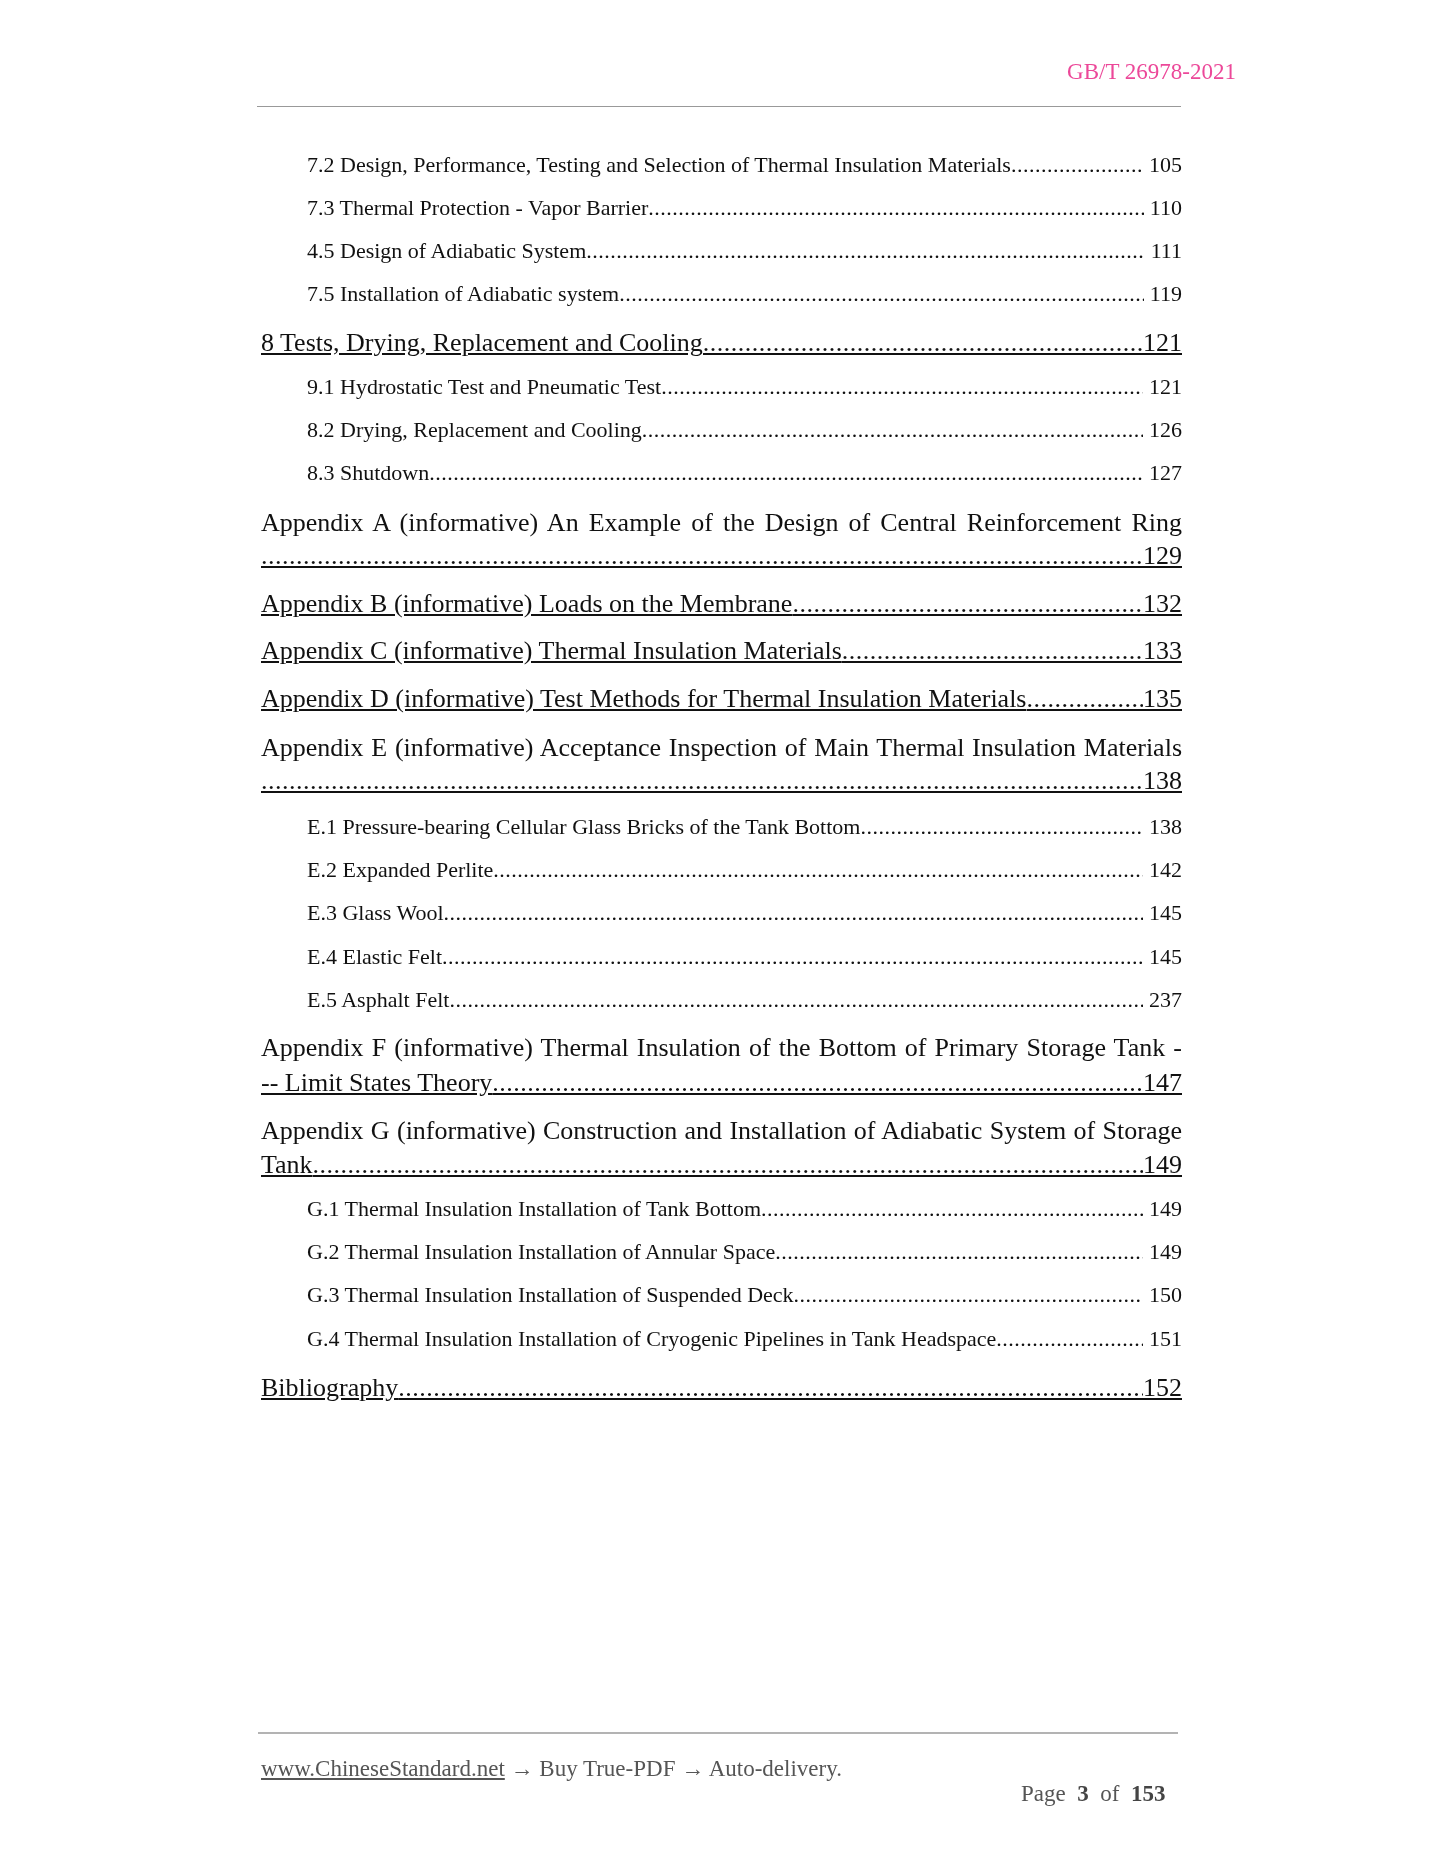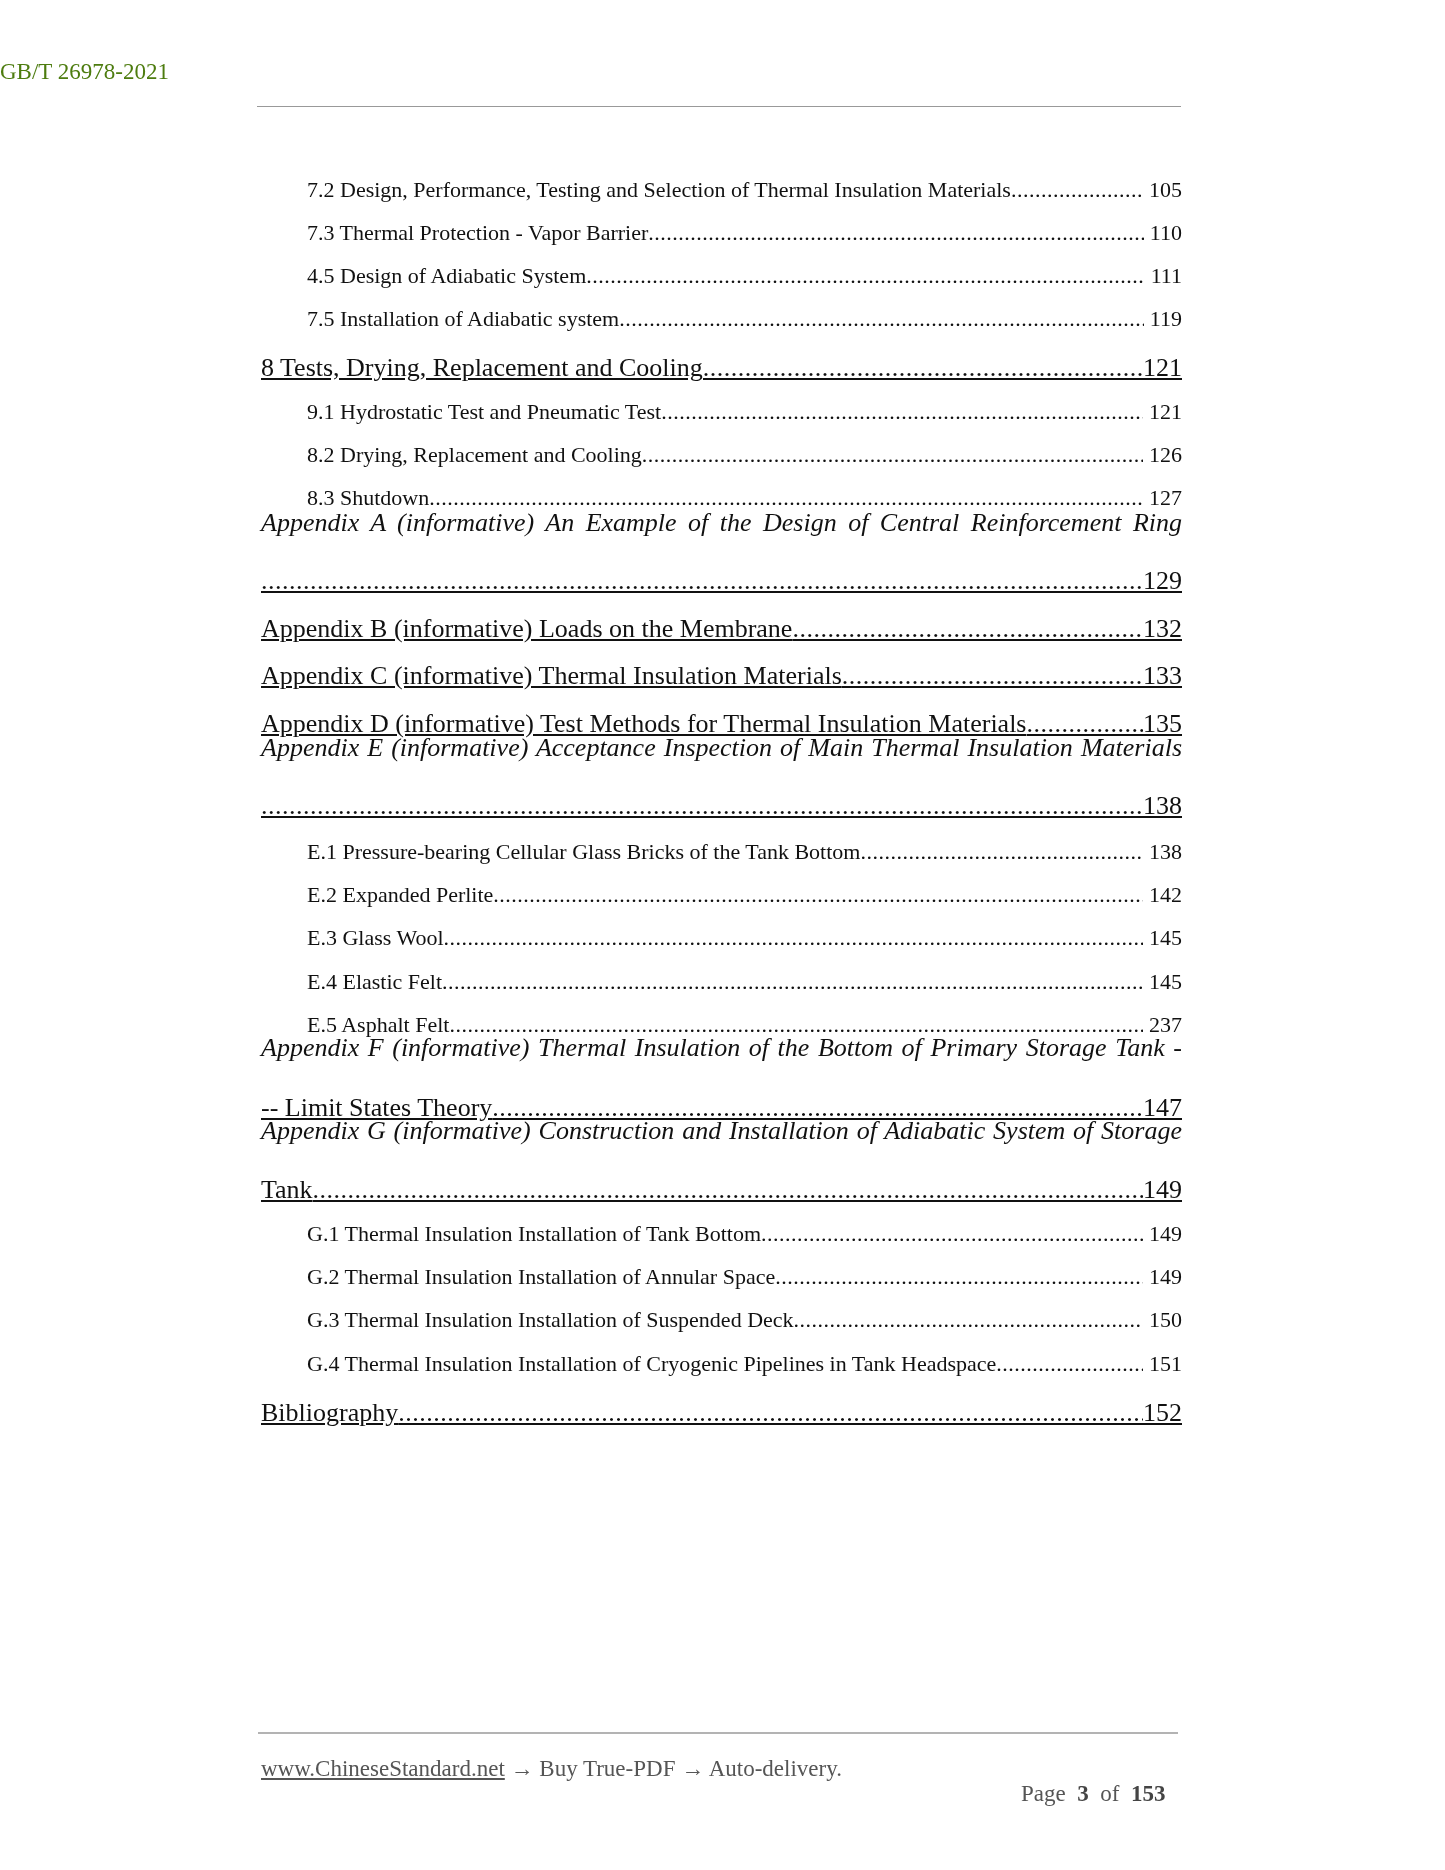--- a/index.html
+++ b/index.html
@@ -1,35 +1,35 @@
 <!DOCTYPE html>
 <html><head>
 <meta charset="utf-8">
 <style>
   html, body { margin: 0; padding: 0; background: #ffffff; }
   body { width: 1445px; height: 1870px; position: relative; overflow: hidden;
          font-family: "Liberation Serif", "DejaVu Serif", serif; color: #111; }
   .page { position: absolute; left: 0; top: 0; width: 1445px; height: 1870px; }
 
-  .hdr-title { position: absolute; left: 0; width: 1236px; top: 58px; text-align: left;
-               font-size: 23px; color: #4d7c0f; line-height: 28px; }
+  .hdr-title { position: absolute; left: 0; width: 1236px; top: 58px; text-align: right;
+               font-size: 23px; color: #ec4899; line-height: 28px; }
   .hdr-rule { position: absolute; left: 257px; top: 106px; width: 924px; height: 1px; background: #999; }
 
   .toc { position: absolute; left: 0; top: 0; width: 1445px; }
   .entry { position: absolute; display: flex; align-items: flex-end; white-space: nowrap; justify-content: center; }
   .entry .label { flex: 0 0 auto; }
   .entry .dots { flex: 1 1 auto; overflow: hidden; white-space: nowrap; letter-spacing: 0.5px; }
-  .entry .page-num { flex: 0 0 auto; text-align: right; margin-top: 25px; }
+  .entry .page-num { flex: 0 0 auto; text-align: right; }
 
   .lvl2 { left: 307px; width: 875px; font-size: 22px; line-height: 26px; }
   .lvl2 .page-num { padding-left: 6px; }
   .lvl1 { left: 261px; width: 921px; font-size: 26px; line-height: 30px; text-decoration: underline; }
 
   .wrap-first { position: absolute; left: 261px; width: 921px; font-size: 26px; line-height: 30px;
-                white-space: nowrap; text-align: justify; text-align-last: justify; font-style: italic; }
+                white-space: nowrap; text-align: justify; text-align-last: justify; }
 
   .ftr-rule { position: absolute; left: 258px; top: 1732px; width: 920px; height: 2px; background: #b3b3b3; }
   .ftr-left { position: absolute; left: 261px; top: 1755px; font-size: 23px; color: #555; line-height: 28px; white-space: nowrap; }
   .ftr-link { color: #555; text-decoration: underline; }
   .ftr-right { position: absolute; left: 1021px; top: 1780px; font-size: 23px; color: #555; line-height: 28px; white-space: nowrap; }
   .ftr-right b { color: #444; }
 </style>
 </head>
 <body>
 

